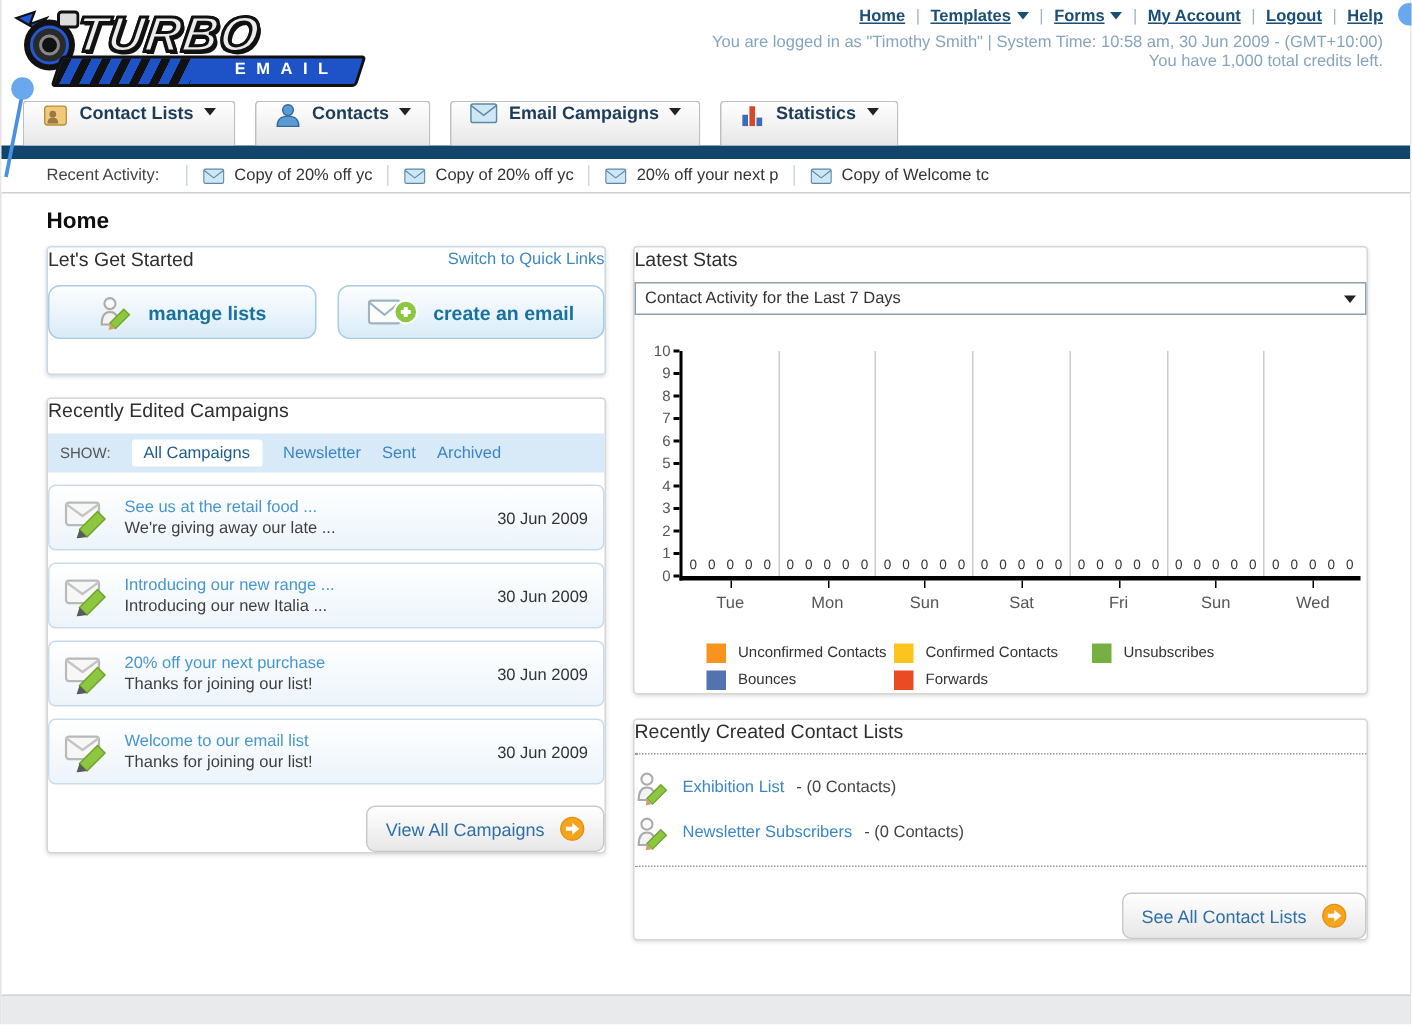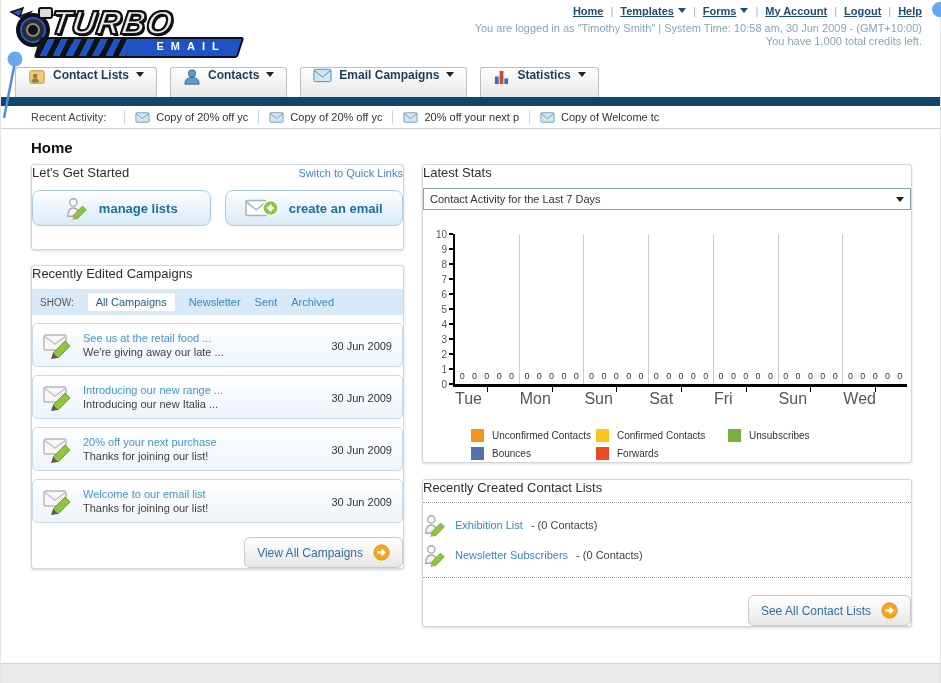--- a/index.html
+++ b/index.html
@@ -93,21 +93,21 @@
   .ytick{position:absolute;right:0;display:flex;align-items:center;gap:2px;
     font-size:10px;color:#555;height:14px;}
   .ytickmark{width:4px;height:2px;background:#000;}
   .chart-plot{position:relative;flex:1;height:150px;border-left:2px solid #000;
     border-bottom:3px solid #000;display:flex;margin-bottom:26px;}
   .cgroup{flex:1;position:relative;}
   .cgroup+ .cgroup{border-left:1px solid #ccc;}
   .cgroup::after{content:"";position:absolute;bottom:-8px;left:50%;width:1px;height:5px;background:#000;}
   .zeros{position:absolute;left:1px;right:1px;bottom:3px;display:flex;
     justify-content:space-around;font-size:9px;color:#333;}
-  .xlabel{position:absolute;bottom:-24px;width:100%;text-align:left;font-size:16px;color:#555;}
+  .xlabel{position:absolute;bottom:-24px;width:100%;text-align:center;font-size:11px;color:#555;}
   .legend{display:grid;grid-template-columns:125px 132px 150px;gap:5px 0;
     margin:16px 0 2px 48px;}
   .legend-item{display:flex;align-items:center;gap:8px;font-size:10px;color:#333;}
   .swatch{width:13px;height:13px;}
 
   
   .cl-panel{margin-top:16px;height:148px;display:flex;flex-direction:column;}
   .dotted{border-top:1px dotted #9a9a9a;margin:7px 0;}
   .cl-item{display:flex;align-items:center;gap:8px;font-size:11px;margin:3px 0;}
   .cl-name{color:#3a86c6;cursor:pointer;}

